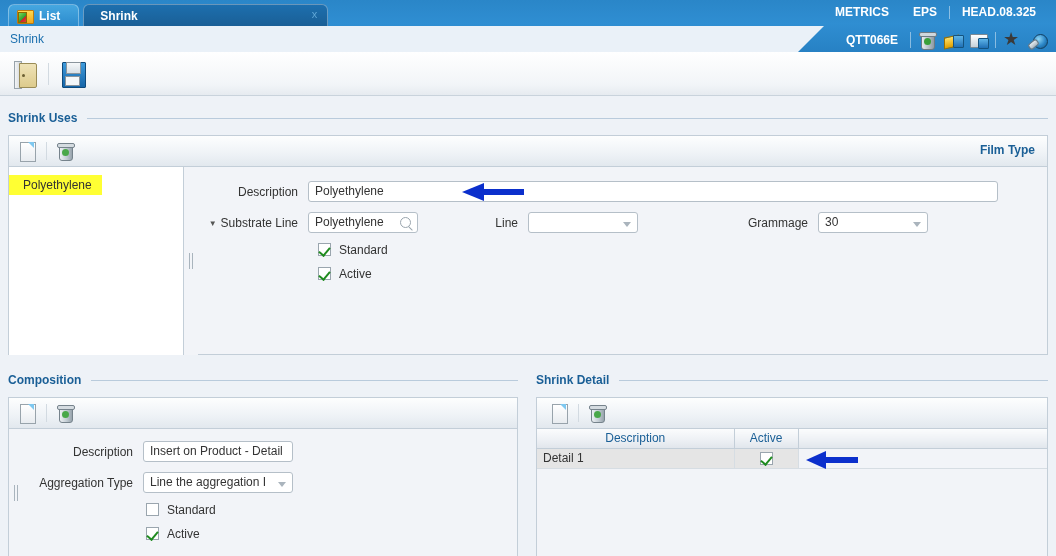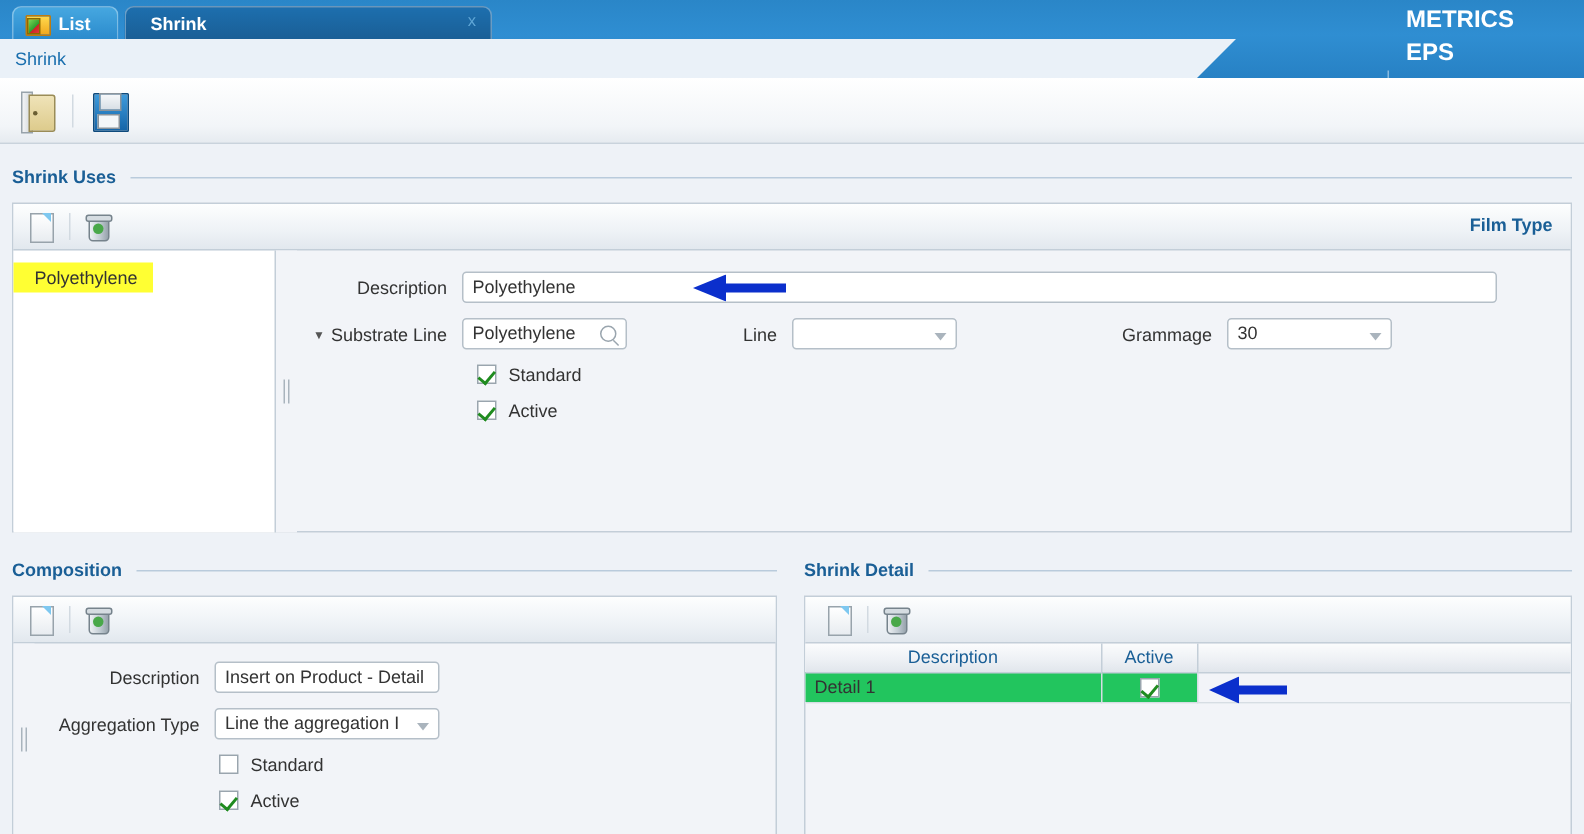--- a/index.html
+++ b/index.html
@@ -54,22 +54,22 @@
   }
   .folder-ico:after {
     content: ""; position: absolute; left: 1px; top: 3px;
     width: 7px; height: 9px;
     background: linear-gradient(135deg, #7ed957 0%, #2e9e2e 60%, #c62828 61%, #e53935 100%);
     border: 1px solid #8a6a00;
   }
 
   .toplinks {
     position: absolute; right: 8px; top: 3px;
-    display: flex; gap: 0px;
-    font-size: 16px; font-weight: bold; color: #ffffff; flex-direction: column;
+    display: flex; align-items: center; gap: 0px;
+    font-size: 12px; font-weight: bold; color: #ffffff;
   }
   .toplinks a {
     color: #fff; text-decoration: none; padding: 2px 12px;
   }
   .toplinks .sep {
     width: 1px; height: 13px; background: rgba(255,255,255,0.45);
   }
 
   
   .crumbbar {
@@ -341,21 +341,21 @@
   .grid th {
     background: linear-gradient(to bottom, #fbfcfd 0%, #eef1f5 55%, #e1e6ec 100%);
     border-right: 1px solid #c3ced8; border-bottom: 1px solid #c3ced8;
     font-size: 12px; font-weight: normal; color: #1a5f96;
     height: 19px; padding: 0 6px; text-align: center;
   }
   .grid td {
     border-right: 1px solid #d6dde3; border-bottom: 1px solid #d6dde3;
     font-size: 12px; color: #333; height: 20px; padding: 0 6px;
   }
-  .grid tr.sel td { background: #22c55e; }
+  .grid tr.sel td { background: #e5e5e5; }
   .grid td.center { text-align: center; }
   .grid td.filler, .grid th.filler { border-right: none; }
 
   
   .arrow { position: absolute; pointer-events: none; }
 </style>
 </head>
 <body>
 
 <div class="app">
@@ -377,20 +377,32 @@
       <a href="#">METRICS</a>
       <a href="#">EPS</a>
       <span class="sep"></span>
       <a href="#">HEAD.08.325</a>
     </div>
 
     <div class="crumbbar">
       <div class="lightpart"></div>
       <div class="crumb-text">Shrink</div>
 
+      <div class="toprow2">
+        <span class="code">QTT066E</span>
+        <span class="vsep"></span>
+        <span class="tico ico-trash">
+            <i></i>
+          </span>
+        <span class="tico ico-book"></span>
+        <span class="tico ico-screen"></span>
+        <span class="vsep"></span>
+        <span class="tico ico-star"></span>
+        <span class="tico ico-globe"></span>
+      </div>
     </div>
   </div>
 
   <div class="maintoolbar">
     <span class="door-ico">
         <i></i>
       </span>
     <span class="mt-sep"></span>
     <span class="save-ico">
         <i></i>

